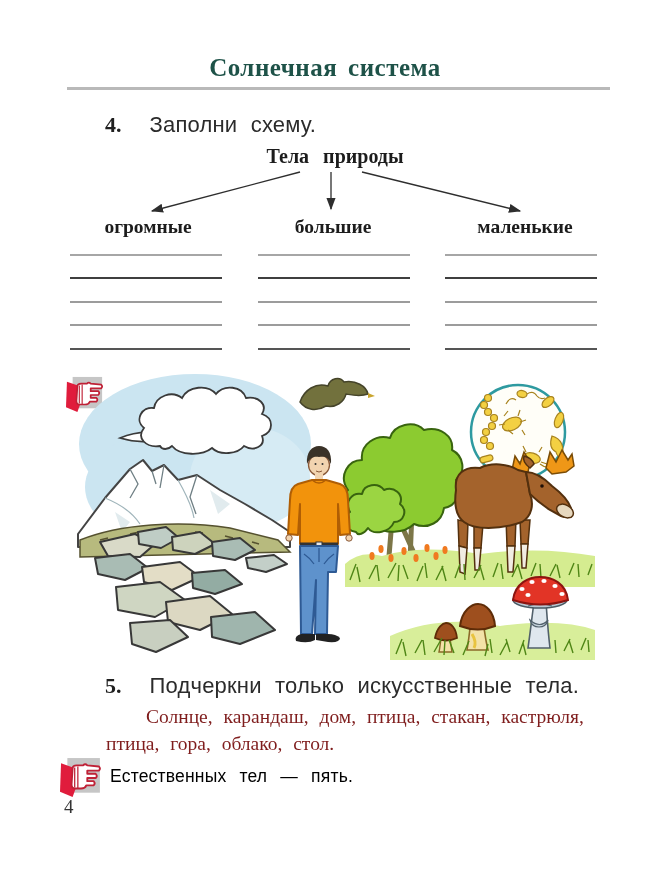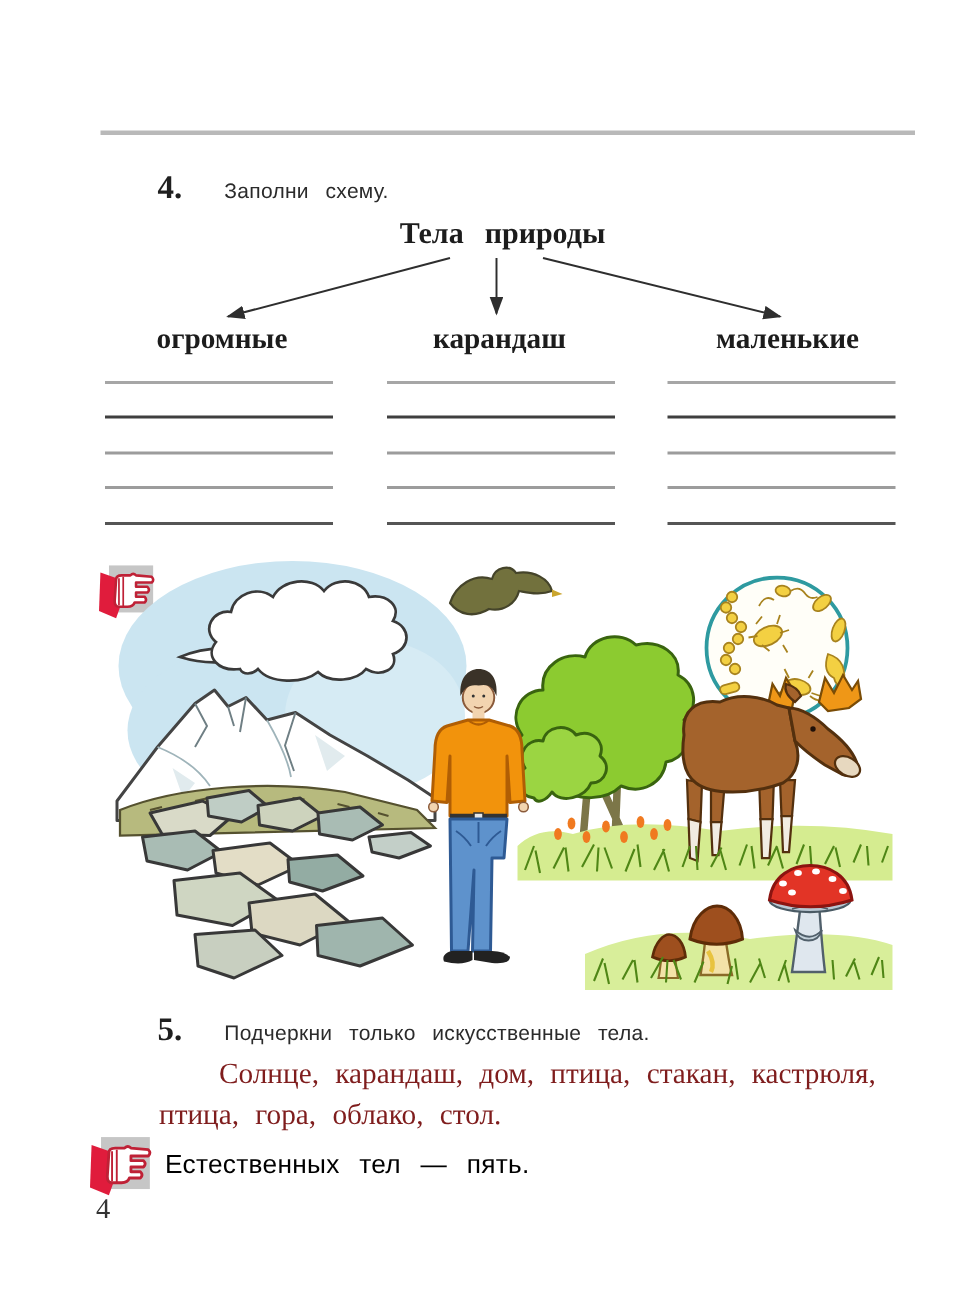--- a/index.html
+++ b/index.html
@@ -4,21 +4,21 @@
 <style>
   html,body{margin:0;padding:0;background:#ffffff;}
   .page{position:relative;width:650px;height:869px;background:#ffffff;overflow:hidden;
         font-family:"Liberation Serif", serif;color:#222;}
   .title{position:absolute;top:54px;left:0;width:650px;text-align:center;
          font-family:"Liberation Serif", serif;font-weight:bold;font-size:25px;
          letter-spacing:0.5px;color:#1e5248;word-spacing:4px;}
   .rule{position:absolute;top:87px;left:67px;width:543px;height:3px;background:#b9b9b9;}
   .ex-head{position:absolute;left:105px;display:flex;align-items:baseline;}
   .ex-num{font-family:"Liberation Serif", serif;font-weight:bold;font-size:22px;color:#1f1f1f;}
-  .ex-instr{font-family:"Liberation Sans", sans-serif;font-size:14px;color:#2b2b2b;
+  .ex-instr{font-family:"Liberation Sans", sans-serif;font-size:22px;color:#2b2b2b;
             margin-left:28px;word-spacing:7px;letter-spacing:0.2px;}
   .ex4-head{top:112px;}
   .ex5-head{top:673px;}
   .scheme-root{position:absolute;top:145px;left:0;width:670px;text-align:center;
                font-weight:bold;font-size:20px;color:#1c1c1c;word-spacing:9px;}
   .arrows{position:absolute;left:60px;top:165px;}
   .branch{position:absolute;top:216px;transform:translateX(-50%);
           font-weight:bold;font-size:19.5px;color:#1c1c1c;white-space:nowrap;}
   .branch.b0{left:148px;} .branch.b1{left:333px;} .branch.b2{left:525px;}
   .linecol{position:absolute;top:232px;width:152px;}
@@ -49,39 +49,40 @@
       </marker>
       <symbol id="hand" viewBox="0 0 40 40">
         <rect x="7" y="1" width="31" height="33" fill="#c6c6c6"></rect>
         <polygon points="1,6 21,13 12,38 0,33" fill="#e01c3c"></polygon>
         <path d="M12,11 Q12,8 16,8 L22,8 Q24,6 26,8 L37,9 Q39,11 37,13 L26,13 L26,16 L34,16 Q36,18 34,20 L26,20 L26,23 L32,23 Q34,25 32,27 L25,27 Q24,30 20,30 L14,30 Q11,30 11,26 Z" fill="#ffffff" stroke="#bf2136" stroke-width="1.8" stroke-linejoin="round" stroke-linecap="round"></path>
         <path d="M14,10 L14,29 M17,9 L17,30" stroke="#bf2136" stroke-width="1.2" fill="none"></path>
       </symbol>
     </defs>
   </svg>
 
+  <div class="title">Солнечная система</div>
   <div class="rule"></div>
 
   <div class="ex-head ex4-head">
     <span class="ex-num">4.</span>
     <span class="ex-instr">Заполни  схему.</span>
   </div>
 
   <div class="scheme-root">Тела  природы</div>
 
   <svg class="arrows" width="550" height="52" viewBox="0 0 550 52">
     <g stroke="#2e2e2e" stroke-width="1.3" fill="none">
       <line x1="240" y1="7" x2="92" y2="46" marker-end="url(#arw)"></line>
       <line x1="271" y1="7" x2="271" y2="44" marker-end="url(#arw)"></line>
       <line x1="302" y1="7" x2="460" y2="46" marker-end="url(#arw)"></line>
     </g>
   </svg>
 
   <div class="branch b0">огромные</div>
-  <div class="branch b1">карандаш</div>
+  <div class="branch b1">большие</div>
   <div class="branch b2">маленькие</div>
 
   <div class="linecol c0">
     <div class="wline"></div>
     <div class="wline"></div>
     <div class="wline"></div>
     <div class="wline"></div>
     <div class="wline"></div>
   </div>
   <div class="linecol c1">

